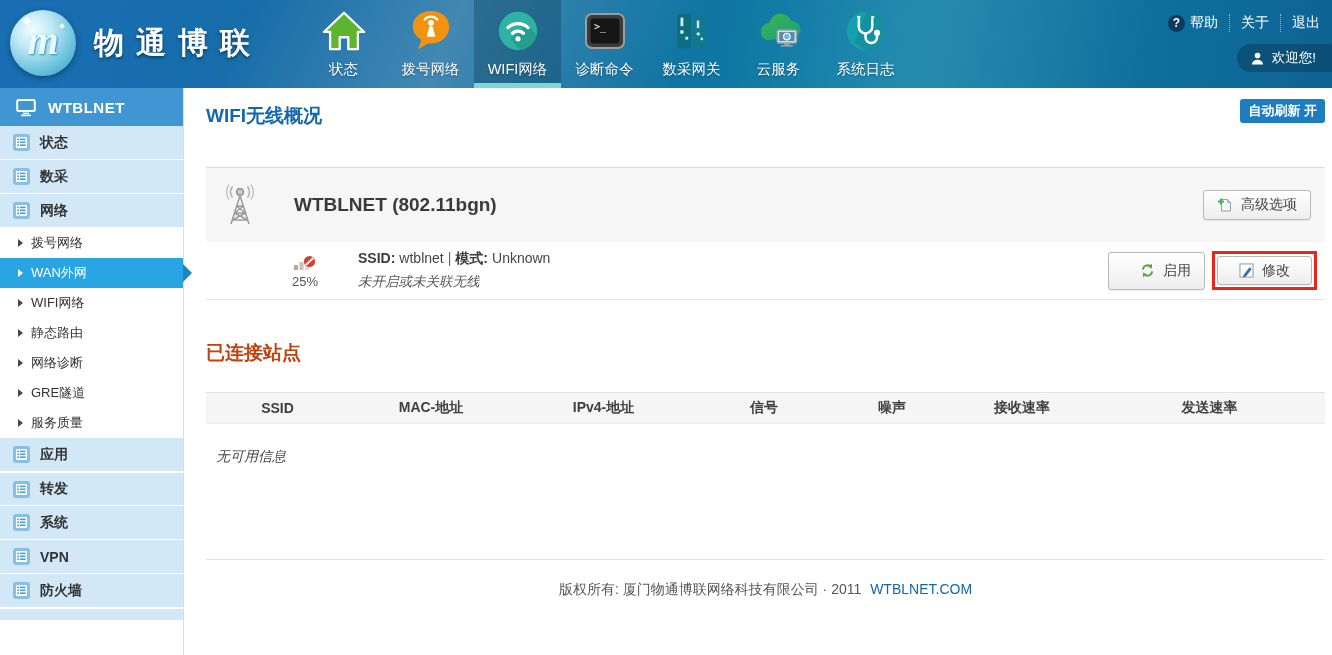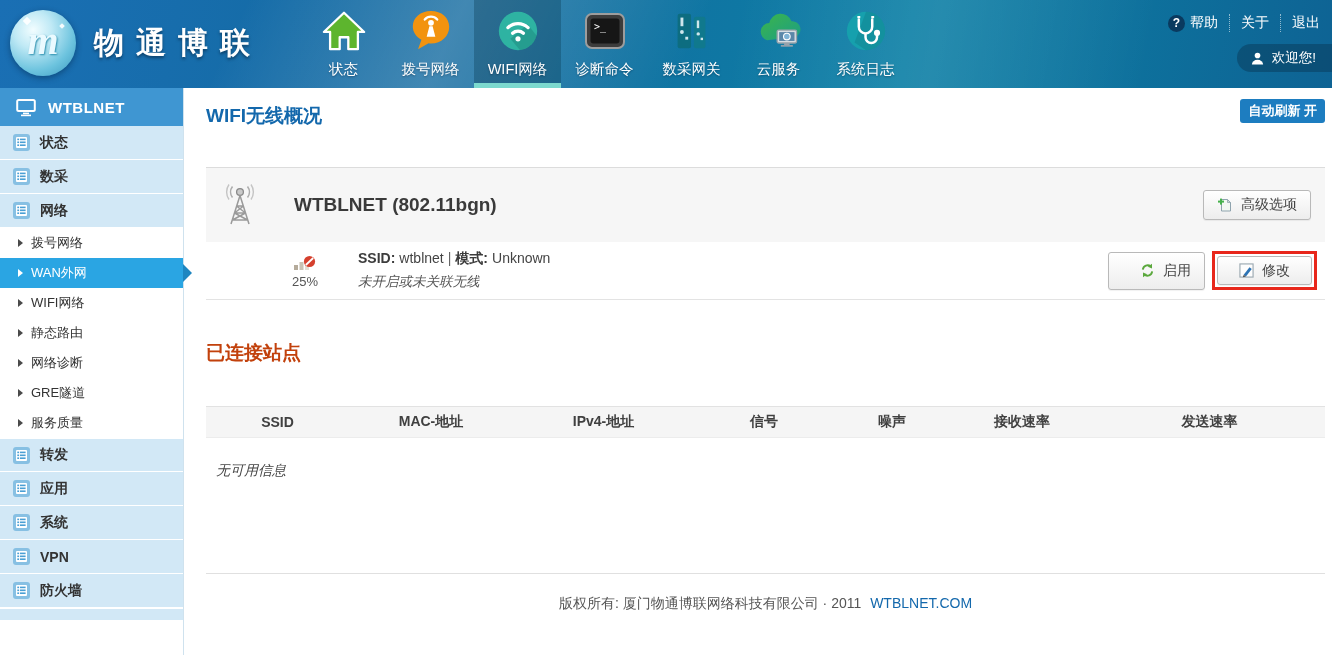--- a/index.html
+++ b/index.html
@@ -84,21 +84,21 @@
   .ssid-line b { color:#3c3c3c; }
   .ssid-line .val { margin-left:4px; }
   .ssid-line .sep { margin:0 4px; color:#666; }
   .status-note { font-style:italic; color:#555; font-size:13.5px; margin-top:5px; }
   .panel-buttons { margin-left:auto; display:flex; align-items:center; margin-right:8px; }
   .enable-btn { width:97px; height:38px;justify-content:flex-end; }
   .modify-wrap { border:3px solid #e8271b; padding:2px; margin-left:7px; }
   .modify-btn { width:95px; height:29px; }
 
   .stations-title { color:#c2410c; font-size:19px; font-weight:bold; margin-top:40px; }
-  .table-header { margin-top:40px; height:32px; background:#f5f5f5; border-top:1px solid #e2e2e2;
+  .table-header { margin-top:26px; height:32px; background:#f5f5f5; border-top:1px solid #e2e2e2;
     border-bottom:1px solid #ececec; display:grid;
     grid-template-columns:143px 164px 181px 140px 116px 144px auto; align-items:center; }
   .table-header span { text-align:center; font-size:14px; font-weight:bold; color:#404040; }
   .empty-text { font-style:italic; font-size:14px; color:#444; margin:24px 0 0 10px; }
 
   .footer-sep { margin-top:93px; border-top:1px solid #e0e0e0; }
   .footer { text-align:center; margin-top:21px; font-size:14px; color:#555; }
   .footer a { color:#1368ac; text-decoration:none; margin-left:5px; }
 </style>
 </head>
@@ -305,49 +305,49 @@
   </div>
   <div class="sub-item">
     <span class="arrow"></span>
     <span>GRE隧道</span>
   </div>
   <div class="sub-item">
     <span class="arrow"></span>
     <span>服务质量</span>
   </div>
 
+  <div class="side-item">
+    <span class="licon">
+        <svg width="17" height="17" viewBox="0 0 17 17">
+          <rect width="17" height="17" rx="3" fill="#87c0e3"></rect>
+          <rect x="3" y="3" width="11" height="11" rx="1" fill="#fff"></rect>
+          <rect x="4.3" y="4.6" width="1.8" height="1.6" fill="#4a9fd4"></rect>
+          <rect x="7" y="4.6" width="5.6" height="1.6" fill="#4a9fd4"></rect>
+          <rect x="4.3" y="7.5" width="1.8" height="1.6" fill="#4a9fd4"></rect>
+          <rect x="7" y="7.5" width="5.6" height="1.6" fill="#4a9fd4"></rect>
+          <rect x="4.3" y="10.4" width="1.8" height="1.6" fill="#4a9fd4"></rect>
+          <rect x="7" y="10.4" width="5.6" height="1.6" fill="#4a9fd4"></rect>
+        </svg>
+      </span>
+    <span>应用</span>
+  </div>
   <div class="side-item" style="border-top:1px solid #fff;">
     <span class="licon">
         <svg width="17" height="17" viewBox="0 0 17 17">
           <rect width="17" height="17" rx="3" fill="#87c0e3"></rect>
           <rect x="3" y="3" width="11" height="11" rx="1" fill="#fff"></rect>
           <rect x="4.3" y="4.6" width="1.8" height="1.6" fill="#4a9fd4"></rect>
           <rect x="7" y="4.6" width="5.6" height="1.6" fill="#4a9fd4"></rect>
           <rect x="4.3" y="7.5" width="1.8" height="1.6" fill="#4a9fd4"></rect>
           <rect x="7" y="7.5" width="5.6" height="1.6" fill="#4a9fd4"></rect>
           <rect x="4.3" y="10.4" width="1.8" height="1.6" fill="#4a9fd4"></rect>
           <rect x="7" y="10.4" width="5.6" height="1.6" fill="#4a9fd4"></rect>
         </svg>
       </span>
     <span>转发</span>
-  </div>
-  <div class="side-item">
-    <span class="licon">
-        <svg width="17" height="17" viewBox="0 0 17 17">
-          <rect width="17" height="17" rx="3" fill="#87c0e3"></rect>
-          <rect x="3" y="3" width="11" height="11" rx="1" fill="#fff"></rect>
-          <rect x="4.3" y="4.6" width="1.8" height="1.6" fill="#4a9fd4"></rect>
-          <rect x="7" y="4.6" width="5.6" height="1.6" fill="#4a9fd4"></rect>
-          <rect x="4.3" y="7.5" width="1.8" height="1.6" fill="#4a9fd4"></rect>
-          <rect x="7" y="7.5" width="5.6" height="1.6" fill="#4a9fd4"></rect>
-          <rect x="4.3" y="10.4" width="1.8" height="1.6" fill="#4a9fd4"></rect>
-          <rect x="7" y="10.4" width="5.6" height="1.6" fill="#4a9fd4"></rect>
-        </svg>
-      </span>
-    <span>应用</span>
   </div>
   <div class="side-item">
     <span class="licon">
         <svg width="17" height="17" viewBox="0 0 17 17">
           <rect width="17" height="17" rx="3" fill="#87c0e3"></rect>
           <rect x="3" y="3" width="11" height="11" rx="1" fill="#fff"></rect>
           <rect x="4.3" y="4.6" width="1.8" height="1.6" fill="#4a9fd4"></rect>
           <rect x="7" y="4.6" width="5.6" height="1.6" fill="#4a9fd4"></rect>
           <rect x="4.3" y="7.5" width="1.8" height="1.6" fill="#4a9fd4"></rect>
           <rect x="7" y="7.5" width="5.6" height="1.6" fill="#4a9fd4"></rect>

